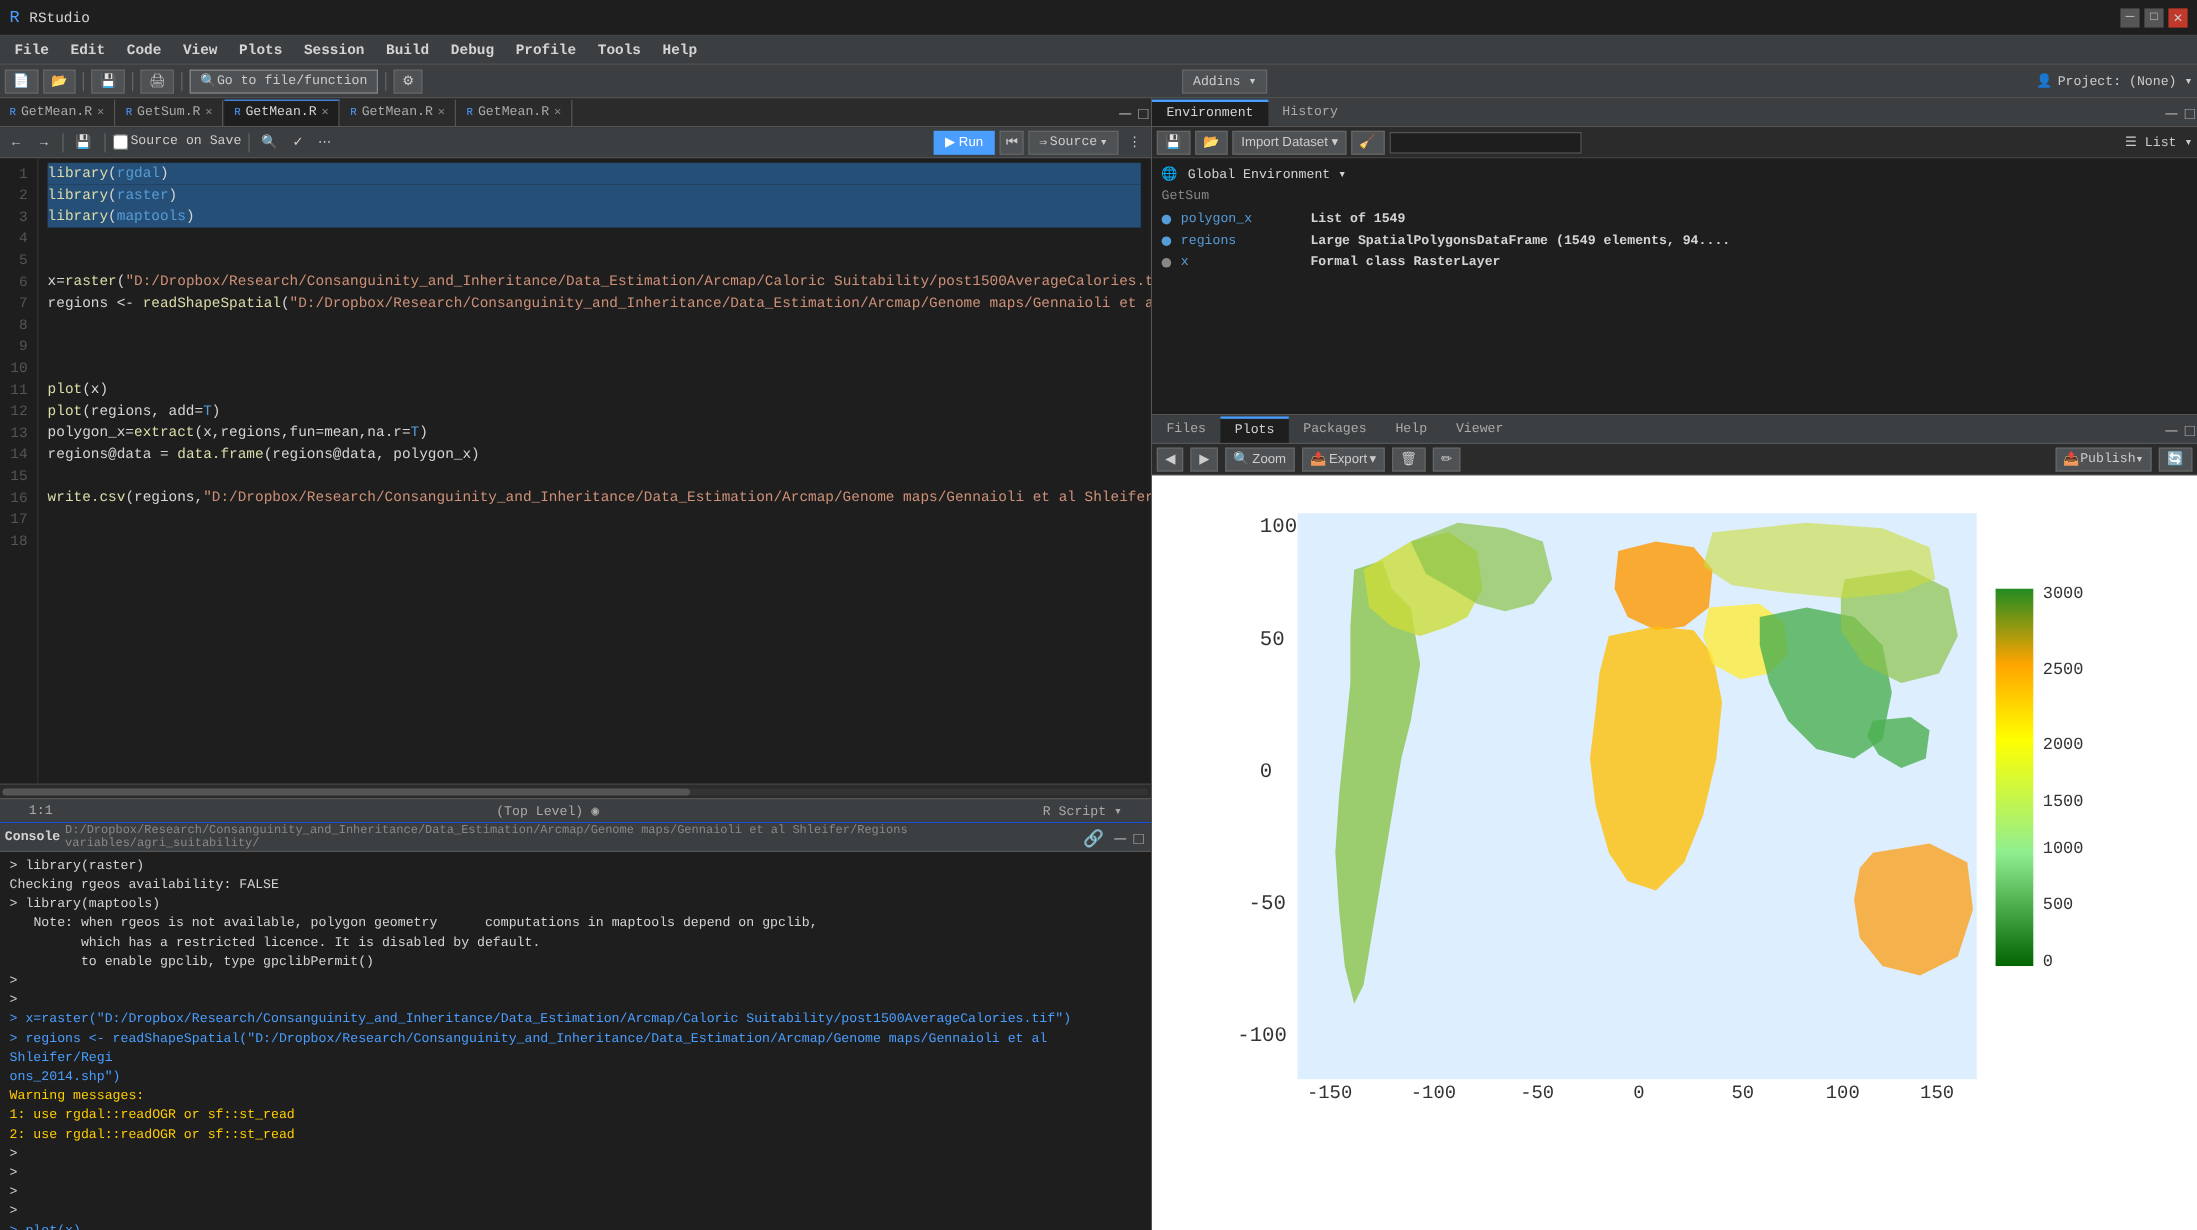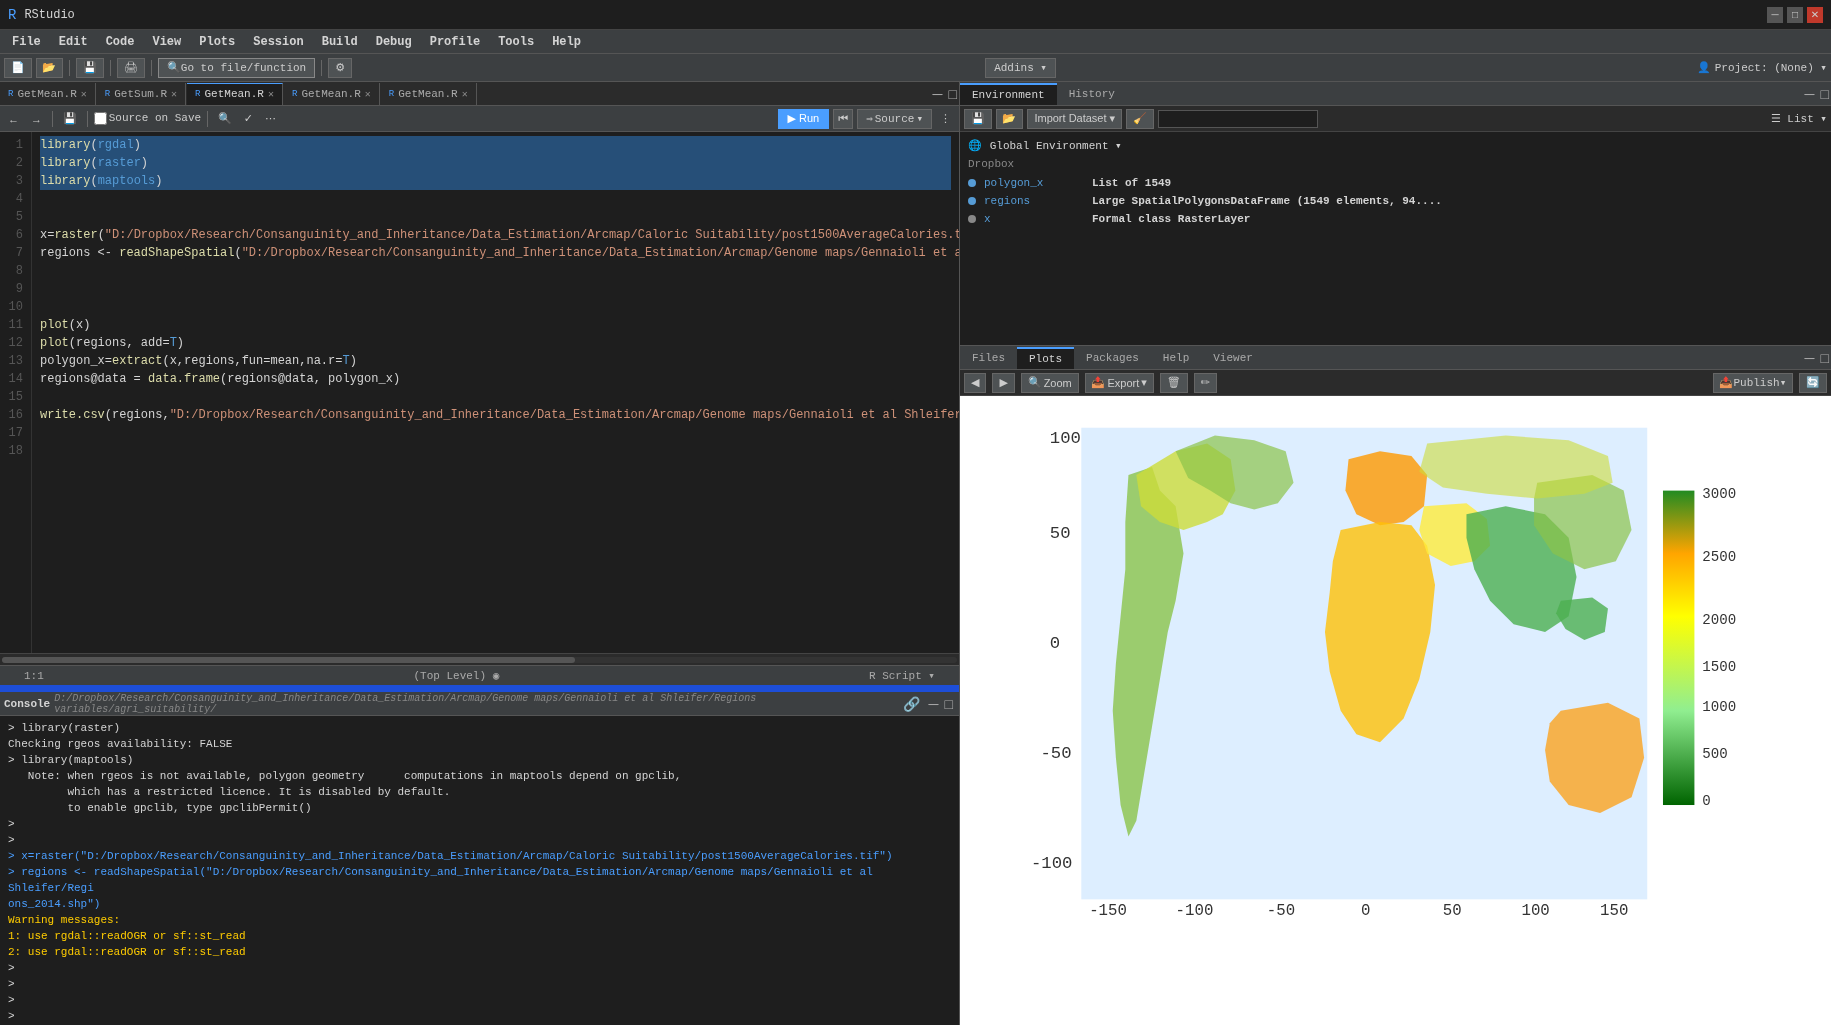--- a/index.html
+++ b/index.html
@@ -60,21 +60,21 @@
 
     
     .editor-scrollbar { height: 12px; background: #2b2b2b; border-top: 1px solid #444; display: flex; align-items: center; padding: 0 2px; }
     .scrollbar-track { flex: 1; height: 6px; background: #333; border-radius: 3px; position: relative; }
     .scrollbar-thumb { width: 60%; height: 6px; background: #555; border-radius: 3px; }
 
     
     .editor-status { display: flex; justify-content: space-between; background: #3c3f41; height: 20px; padding: 0 24px; align-items: center; font-size: 11px; color: #aaa; border-top: 1px solid #555; }
 
     
-    .console-area { height: 340px; display: flex; flex-direction: column; border-top: 7px solid #1d4ed8; }
+    .console-area { height: 340px; display: flex; flex-direction: column; border-top: 1px solid #1d4ed8; }
     .console-header { display: flex; align-items: center; background: #3c3f41; height: 24px; padding: 0 4px; border-bottom: 1px solid #555; gap: 4px; }
     .console-content { flex: 1; background: #1e1e1e; padding: 4px 8px; overflow: auto; font-size: 11px; line-height: 16px; }
     .console-text { white-space: pre-wrap; color: #d4d4d4; }
     .console-warning { color: #ffcc00; }
     .console-blue { color: #4a9eff; }
     .console-prompt { color: #d4d4d4; }
 
     
     .right-panel { flex: 1; display: flex; flex-direction: column; }
 
@@ -275,21 +275,21 @@
       <div class="editor-status">
         <span>1:1</span>
         <span>(Top Level) ◉</span>
         <span>R Script ▾</span>
       </div>
     </div>
 
     <div class="console-area">
       <div class="console-header">
         <span style="color:#d4d4d4;font-weight:bold;font-size:11px;">Console</span>
-        <span style="color:#888;font-size:10px;font-style:italic;">D:/Dropbox/Research/Consanguinity_and_Inheritance/Data_Estimation/Arcmap/Genome maps/Gennaioli et al Shleifer/Regions variables/agri_suitability/</span>
+        <span style="color:#888;font-size:10px;">D:/Dropbox/Research/Consanguinity_and_Inheritance/Data_Estimation/Arcmap/Genome maps/Gennaioli et al Shleifer/Regions variables/agri_suitability/</span>
         <button class="panel-btn">🔗</button>
         <div class="panel-controls">
           <button class="panel-btn">─</button>
           <button class="panel-btn">□</button>
         </div>
       </div>
       <div class="console-content">
         <div class="console-text console-prompt">&gt; library(raster)</div>
         <div class="console-text">Checking rgeos availability: FALSE</div>
         <div class="console-text console-prompt">&gt; library(maptools)</div>
@@ -331,21 +331,21 @@
         <button class="panel-toolbar-btn">Import Dataset ▾</button>
         <button class="panel-toolbar-btn">🧹</button>
         <input class="env-search" type="text" placeholder="" style="">
         <span style="margin-left:auto; color:#ccc; font-size:11px;">☰ List ▾</span>
       </div>
       <div class="env-content">
         <div class="env-row" style="margin-bottom:4px;">
           <span style="color:#4a9eff;font-size:11px;">🌐</span>
           <span style="color:#d4d4d4;font-size:11px;">Global Environment ▾</span>
         </div>
-        <div class="env-section">Dropbox</div>
+        <div class="env-section">GetSum</div>
         <div class="env-row">
           <div class="env-dot"></div>
           <span class="env-name">polygon_x</span>
           <span class="env-value">List of 1549</span>
         </div>
         <div class="env-row">
           <div class="env-dot"></div>
           <span class="env-name">regions</span>
           <span class="env-value">Large SpatialPolygonsDataFrame (1549 elements, 94....</span>
         </div>

